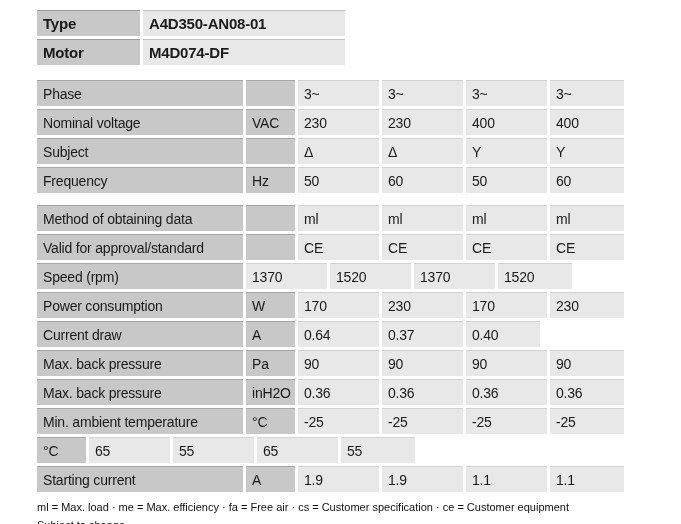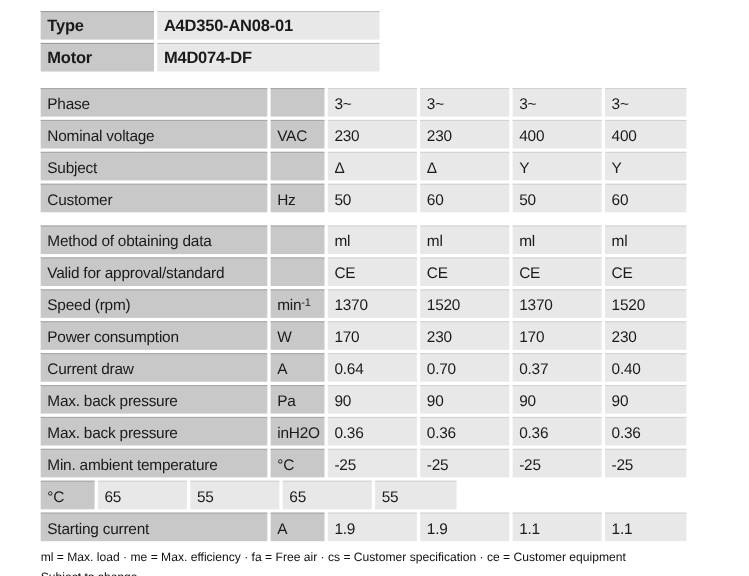--- a/index.html
+++ b/index.html
@@ -77,21 +77,21 @@
       </div>
       <div class="srow">
         <div class="cell lbl">Subject</div>
         <div class="cell unit"></div>
         <div class="cell val">Δ</div>
         <div class="cell val">Δ</div>
         <div class="cell val">Y</div>
         <div class="cell val">Y</div>
       </div>
       <div class="srow">
-        <div class="cell lbl">Customer</div>
+        <div class="cell lbl">Frequency</div>
         <div class="cell unit">Hz</div>
         <div class="cell val">50</div>
         <div class="cell val">60</div>
         <div class="cell val">50</div>
         <div class="cell val">60</div>
       </div>
       <div class="srow group-start">
         <div class="cell lbl">Method of obtaining data</div>
         <div class="cell unit"></div>
         <div class="cell val">ml</div>
@@ -102,39 +102,37 @@
       <div class="srow">
         <div class="cell lbl">Valid for approval/standard</div>
         <div class="cell unit"></div>
         <div class="cell val">CE</div>
         <div class="cell val">CE</div>
         <div class="cell val">CE</div>
         <div class="cell val">CE</div>
       </div>
       <div class="srow">
         <div class="cell lbl">Speed (rpm)</div>
-        <div class="cell unit">min<sup>-1</sup></div>
         <div class="cell val">1370</div>
         <div class="cell val">1520</div>
         <div class="cell val">1370</div>
         <div class="cell val">1520</div>
       </div>
       <div class="srow">
         <div class="cell lbl">Power consumption</div>
         <div class="cell unit">W</div>
         <div class="cell val">170</div>
         <div class="cell val">230</div>
         <div class="cell val">170</div>
         <div class="cell val">230</div>
       </div>
       <div class="srow">
         <div class="cell lbl">Current draw</div>
         <div class="cell unit">A</div>
         <div class="cell val">0.64</div>
-        <div class="cell val">0.70</div>
         <div class="cell val">0.37</div>
         <div class="cell val">0.40</div>
       </div>
       <div class="srow">
         <div class="cell lbl">Max. back pressure</div>
         <div class="cell unit">Pa</div>
         <div class="cell val">90</div>
         <div class="cell val">90</div>
         <div class="cell val">90</div>
         <div class="cell val">90</div>

